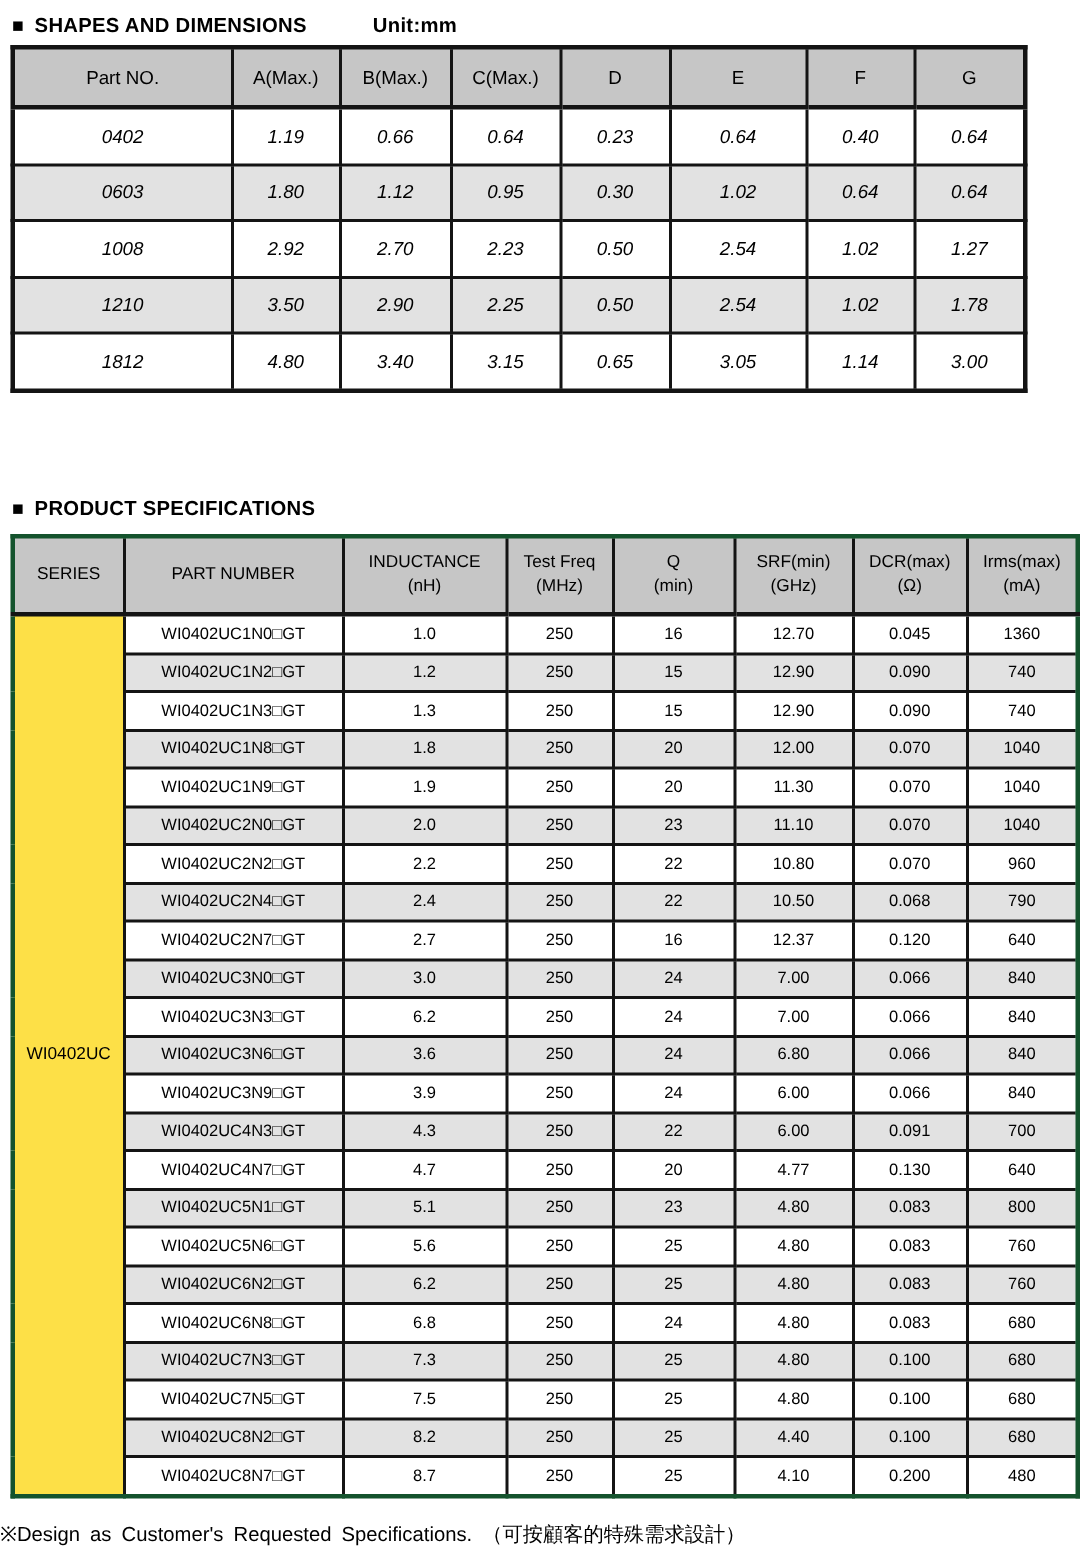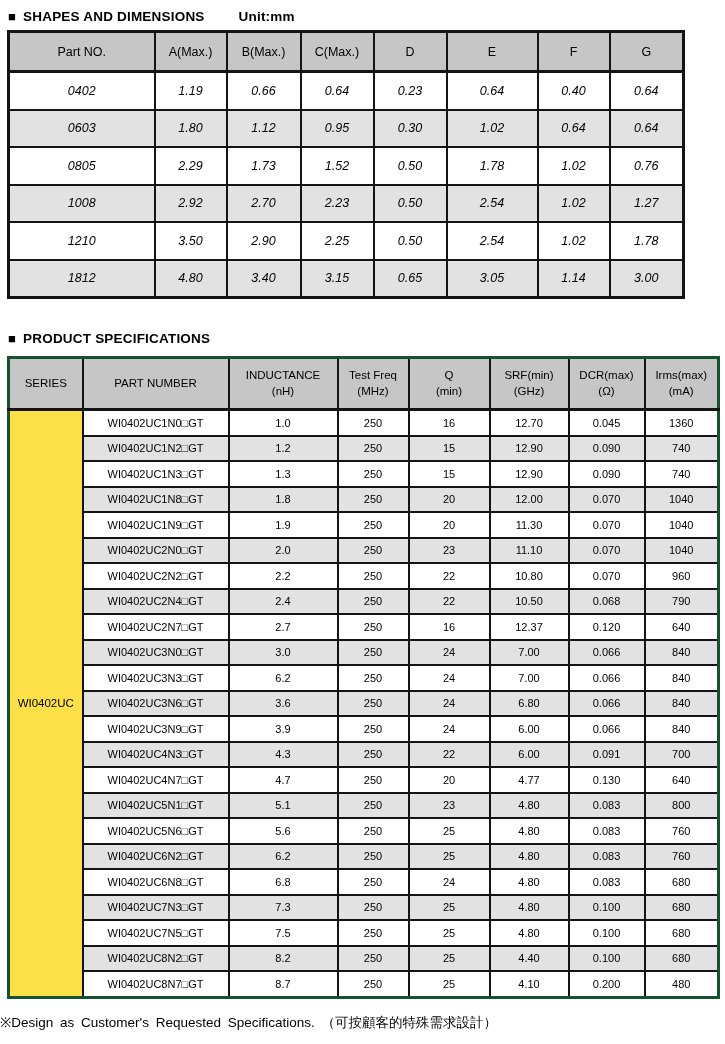--- a/index.html
+++ b/index.html
@@ -9,21 +9,21 @@
     font-family:"Liberation Sans", sans-serif;
     overflow:hidden;
   }
   .sec-title {
     position:absolute; left:8px;
     display:flex; align-items:center;
     font-weight:bold; font-size:13.5px; letter-spacing:0.2px;
     white-space:nowrap;
   }
   .sec-title .bullet { font-size:13px; margin-right:7px; line-height:1; }
-  .sec-title .unit { margin-left:34px; }
+  .sec-title .unit { margin-left:44px; }
   #shapes-title { top:9px; }
   #specs-title  { top:331px; }
 
   table { border-collapse:collapse; table-layout:fixed; position:absolute; }
 
   #dims-table {
     left:7px; top:30px; width:675px;
     border:3px solid #141414;
   }
   #dims-table th, #dims-table td {
@@ -102,30 +102,20 @@
         <td>0603</td>
         <td>1.80</td>
         <td>1.12</td>
         <td>0.95</td>
         <td>0.30</td>
         <td>1.02</td>
         <td>0.64</td>
         <td>0.64</td>
       </tr>
       <tr>
-        <td>0805</td>
-        <td>2.29</td>
-        <td>1.73</td>
-        <td>1.52</td>
-        <td>0.50</td>
-        <td>1.78</td>
-        <td>1.02</td>
-        <td>0.76</td>
-      </tr>
-      <tr>
         <td>1008</td>
         <td>2.92</td>
         <td>2.70</td>
         <td>2.23</td>
         <td>0.50</td>
         <td>2.54</td>
         <td>1.02</td>
         <td>1.27</td>
       </tr>
       <tr>

